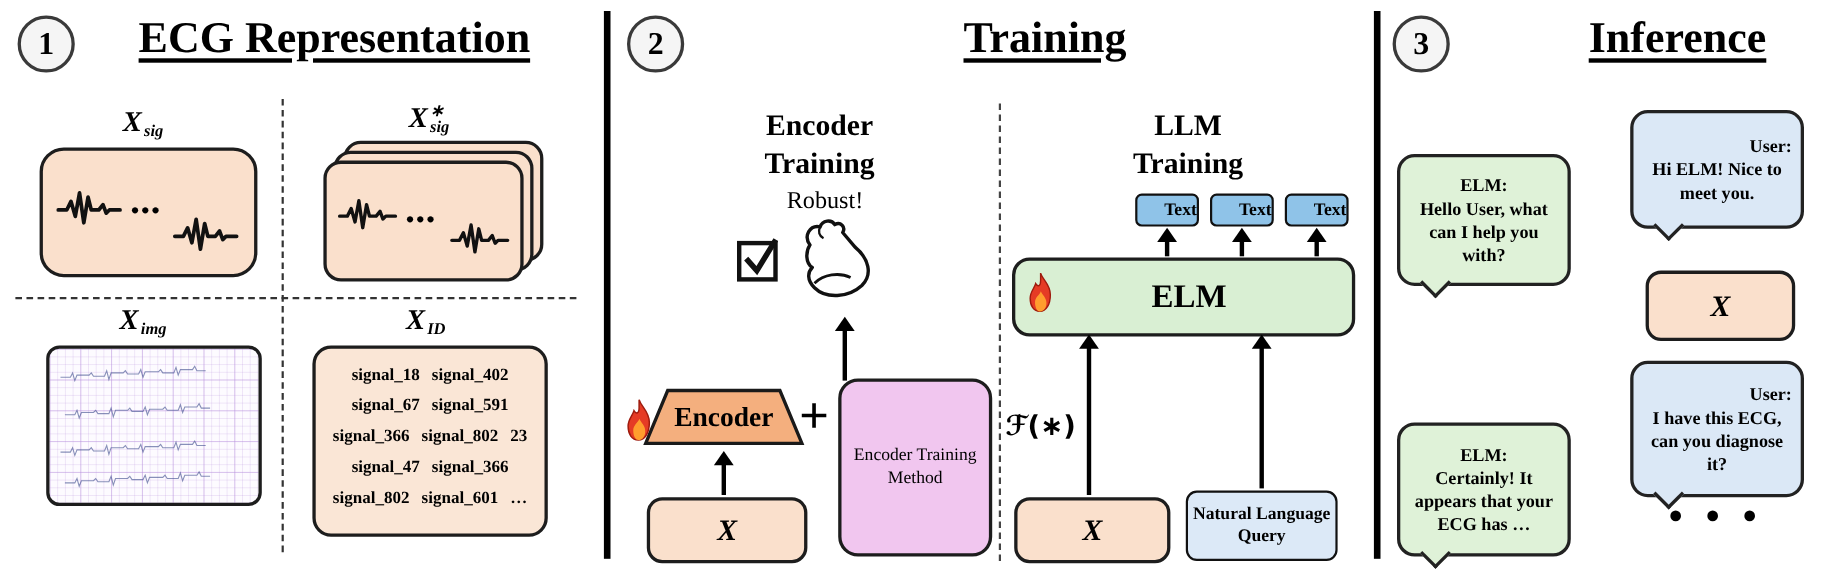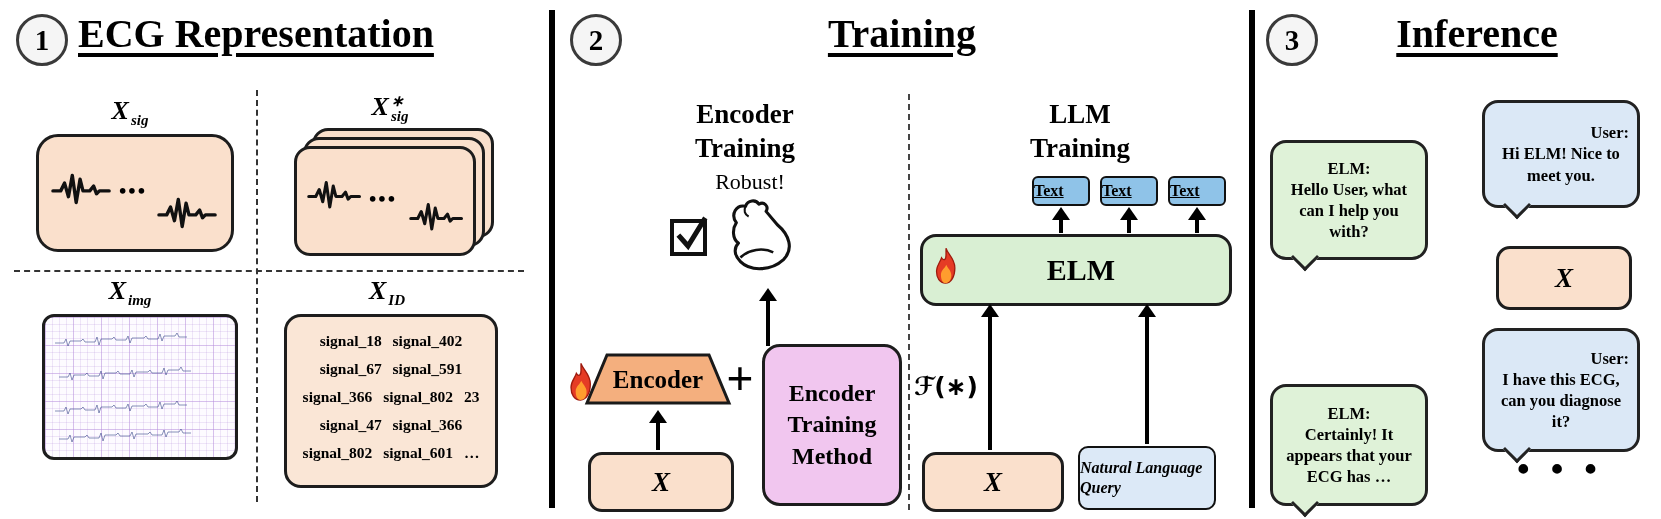--- a/index.html
+++ b/index.html
@@ -3,21 +3,21 @@
 <meta charset="utf-8">
 <style>
   html,body{margin:0;padding:0;background:#fff;}
   .canvas{position:relative;width:1661px;height:519px;background:#ffffff;
           font-family:"Liberation Serif",serif;color:#000;overflow:hidden;}
   .vline{position:absolute;top:10px;width:6px;height:498px;background:#000;}
   .circle-num{position:absolute;width:46px;height:46px;border:3px solid #3a3a3a;border-radius:50%;
               background:#f5f5f5;display:flex;align-items:center;justify-content:center;
               font-size:29px;font-weight:bold;}
   .sec-title{position:absolute;font-size:40px;font-weight:bold;text-decoration:underline;
-             text-decoration-thickness:3.5px;text-underline-offset:6px;text-align:center;white-space:nowrap;}
+             text-decoration-thickness:3.5px;text-underline-offset:6px;text-align:center;white-space:nowrap;margin-left:48px;}
   .dash-v{position:absolute;border-left:2px dashed #333;width:0;}
   .dash-h{position:absolute;border-top:2px dashed #333;height:0;}
   .mlabel{position:absolute;font-size:26px;font-weight:bold;font-style:italic;text-align:center;}
   .mstack{display:inline-block;vertical-align:middle;font-size:15px;line-height:1;margin-left:2px;text-align:left;font-style:italic;}
   .msup{display:block;height:15px;}
   .msub{display:block;}
   .pbox{position:absolute;background:#FAE0CC;border:3px solid #1d1d1d;border-radius:22px;}
   .card{position:absolute;background:#FAE0CC;border:3px solid #1d1d1d;border-radius:16px;}
   .xbox{display:flex;align-items:center;justify-content:center;font-size:27px;font-weight:bold;font-style:italic;border-radius:14px;}
   .ecgdots{position:absolute;font-weight:bold;font-size:21px;letter-spacing:2px;}
@@ -34,30 +34,30 @@
   .subhead{position:absolute;font-size:27px;font-weight:bold;text-align:center;line-height:1.25;}
   .plain{position:absolute;font-size:22px;text-align:center;}
   .arrow{position:absolute;width:20px;}
   .arrow .shaft{position:absolute;left:50%;transform:translateX(-50%);top:9px;bottom:0;width:4px;background:#000;}
   .arrow .head{position:absolute;left:50%;transform:translateX(-50%);top:0;width:0;height:0;
                border-left:9px solid transparent;border-right:9px solid transparent;border-bottom:13px solid #000;}
   .trap-label{position:absolute;font-size:25px;font-weight:bold;text-align:center;}
   .plus{position:absolute;font-size:48px;font-weight:bold;text-align:center;line-height:54px;}
   .method-box{position:absolute;background:#F1C6EF;border:3px solid #1d1d1d;border-radius:18px;
               display:flex;align-items:center;justify-content:center;text-align:center;
-              font-size:24px;font-weight:bold;line-height:1.3;padding:0 8px;box-sizing:border-box;}
+              font-size:16px;font-weight:normal;line-height:1.3;padding:0 8px;box-sizing:border-box;}
   .tag{position:absolute;width:58px;height:30px;background:#8FC3E8;border:2.5px solid #111;border-radius:6px;
-       display:flex;align-items:center;justify-content:flex-start;font-weight:bold;font-size:16px;box-sizing:border-box;text-decoration:underline;}
+       display:flex;align-items:center;justify-content:flex-end;font-weight:bold;font-size:16px;box-sizing:border-box;}
   .elm-box{position:absolute;background:#D9EFD3;border:3px solid #1d1d1d;border-radius:16px;
            display:flex;align-items:center;justify-content:center;font-size:30px;font-weight:bold;}
   .flabel{position:absolute;font-size:25px;font-weight:bold;text-align:center;
           font-family:"DejaVu Sans","DejaVu Serif",serif;}
   .nlq-box{position:absolute;background:#DCE9F7;border:2.5px solid #111;border-radius:10px;
-           display:flex;align-items:center;justify-content:center;
-           font-size:16px;font-weight:bold;line-height:1.25;box-sizing:border-box;font-style:italic;}
+           display:flex;align-items:center;justify-content:center;text-align:center;
+           font-size:16px;font-weight:bold;line-height:1.25;box-sizing:border-box;}
   .bubble{position:absolute;border:3px solid #222;border-radius:16px;display:flex;flex-direction:column;
           align-items:center;justify-content:center;text-align:center;font-weight:bold;font-size:16.5px;
           line-height:1.28;padding:6px 8px;box-sizing:border-box;}
   .bubble .tail{position:absolute;bottom:-10px;left:22px;width:17px;height:17px;transform:rotate(45deg);
                 background:inherit;border-right:3px solid #222;border-bottom:3px solid #222;}
   .bubble-green{background:#DFF2D8;justify-content:center;}
   .bubble-blue{background:#DBE8F6;align-items:flex-end;}
   .dots3{position:absolute;font-size:36px;font-weight:bold;letter-spacing:6px;text-align:center;}
   .iconwrap{position:absolute;}
   svg{display:block;}

